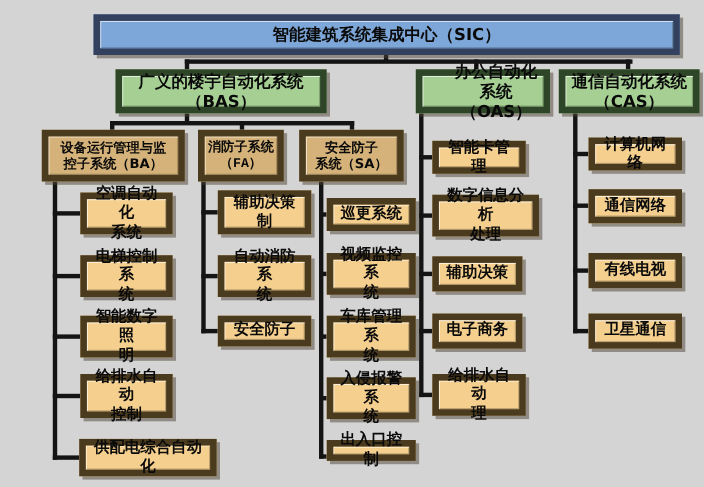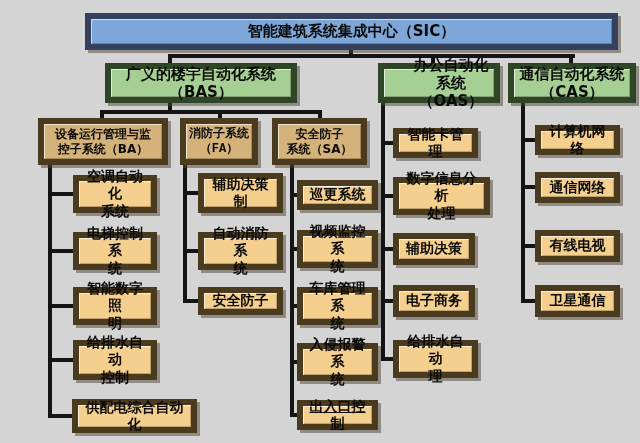--- a/index.html
+++ b/index.html
@@ -130,21 +130,21 @@
 统</div>
   <div class="box leaf" style="left:198px;top:287px;width:85px;height:28px;">安全防子</div>
 
   <div class="box leaf" style="left:297px;top:180px;width:81px;height:30px;">巡更系统</div>
   <div class="box leaf" style="left:297px;top:230px;width:81px;height:38px;">视频监控系
 统</div>
   <div class="box leaf" style="left:297px;top:287px;width:81px;height:38px;">车库管理系
 统</div>
   <div class="box leaf" style="left:297px;top:343px;width:81px;height:38px;">入侵报警系
 统</div>
-  <div class="box leaf" style="left:297px;top:400px;width:81px;height:30px;text-decoration:underline;">出入口控制</div>
+  <div class="box leaf" style="left:297px;top:400px;width:81px;height:19px;">出入口控制</div>
 
   <div class="box leaf" style="left:393px;top:128px;width:85px;height:30px;">智能卡管理</div>
   <div class="box leaf" style="left:393px;top:177px;width:97px;height:38px;">数字信息分析
 处理</div>
   <div class="box leaf" style="left:393px;top:233px;width:82px;height:32px;">辅助决策</div>
   <div class="box leaf" style="left:393px;top:285px;width:82px;height:32px;">电子商务</div>
   <div class="box leaf" style="left:393px;top:340px;width:85px;height:38px;">给排水自动
 理</div>
 
   <div class="box leaf" style="left:535px;top:125px;width:85px;height:30px;">计算机网络</div>

